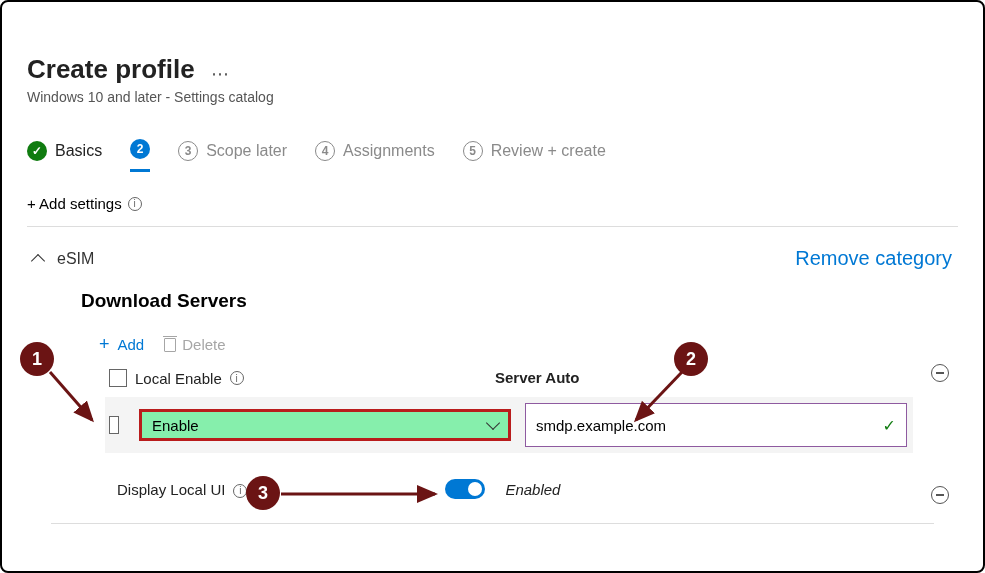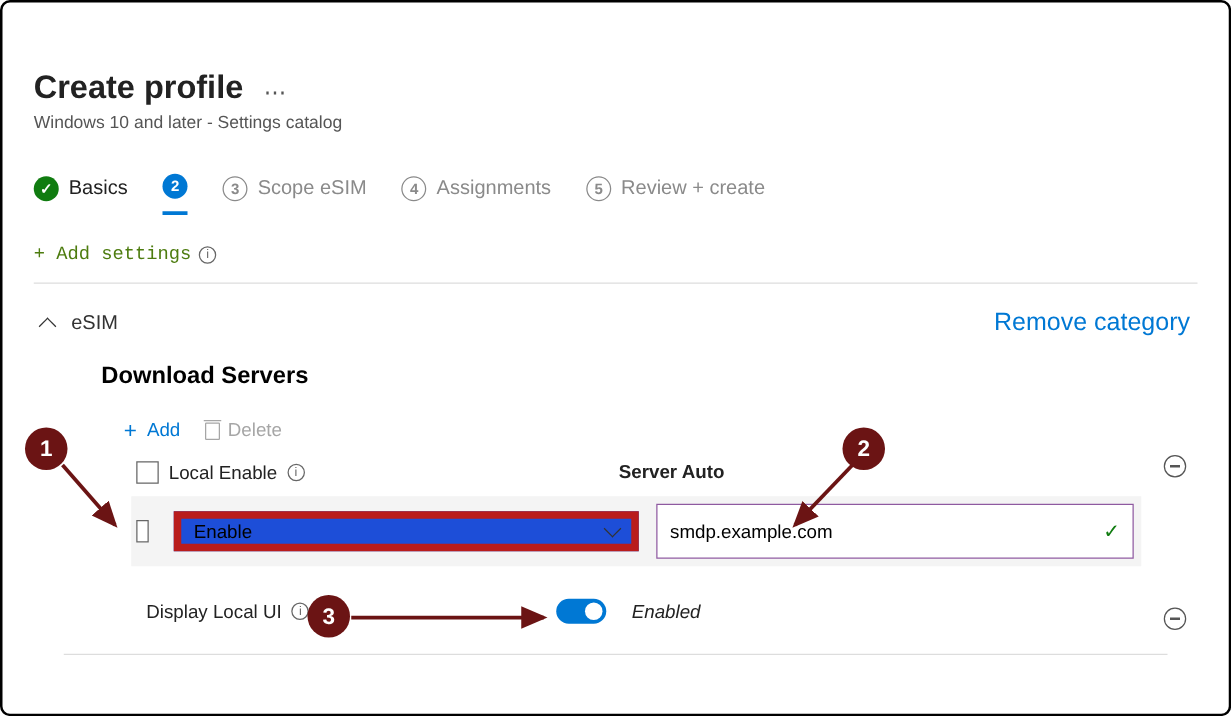--- a/index.html
+++ b/index.html
@@ -10,21 +10,21 @@
     .subtitle { font-size: 14px; color: #555; margin-top: 4px; }
     .wizard { display: flex; gap: 28px; margin-top: 34px; align-items: center; border-bottom: 1px solid transparent; }
     .wiz-step { display: flex; align-items: center; gap: 8px; font-size: 16px; color: #8a8a8a; padding-bottom: 10px; cursor: pointer; }
     .wiz-badge { width: 20px; height: 20px; border-radius: 50%; display: flex; align-items: center; justify-content: center; font-size: 12px; font-weight: 600; }
     .wiz-done .wiz-badge { background: #107c10; color: #fff; }
     .wiz-done { color: #222; }
     .wiz-active { color: #0078d4; font-weight: 600; border-bottom: 3px solid #0078d4; }
     .wiz-active .wiz-badge { background: #0078d4; color: #fff; }
     .wiz-todo .wiz-badge { border: 1px solid #8a8a8a; color: #8a8a8a; background: #fff; }
     .add-settings-row { margin-top: 22px; display: flex; align-items: center; gap: 6px; }
-    .add-settings { color: #4d7c0f; font-size: 15px; cursor: pointer; font-family: Liberation Mono, monospace; }
+    .add-settings { color: #000000; font-size: 15px; cursor: pointer; }
     .info-icon { width: 14px; height: 14px; border: 1px solid #666; border-radius: 50%; display: inline-flex; align-items: center; justify-content: center; font-size: 10px; color: #666; }
     hr.divider { border: none; border-top: 1px solid #ddd; margin-top: 14px; }
     .category-header { display: flex; justify-content: space-between; align-items: center; margin-top: 20px; padding: 0 6px; }
     .cat-left { display: flex; align-items: center; gap: 14px; font-size: 16px; color: #333; }
     .chevron-up { display: inline-block; width: 10px; height: 10px; border-left: 1.5px solid #333; border-top: 1.5px solid #333; transform: rotate(45deg); margin-top: 4px; }
     .remove-link { color: #0078d4; font-size: 20px; cursor: pointer; }
     .section-title { font-size: 19px; font-weight: 700; margin: 20px 0 0 54px; color: #000000; }
     .toolbar { display: flex; gap: 20px; align-items: center; margin: 22px 0 0 72px; }
     .add-btn { display: flex; align-items: center; gap: 8px; color: #0078d4; font-size: 15px; cursor: pointer; }
     .plus-icon { font-size: 18px; font-weight: 300; color: #0078d4; }
@@ -34,26 +34,26 @@
     .minus-circle { width: 18px; height: 18px; border: 1.5px solid #555; border-radius: 50%; display: flex; align-items: center; justify-content: center; position: absolute; right: 34px; cursor: pointer; }
     .minus-circle::after { content: ''; width: 8px; height: 1.5px; background: #555; }
     .minus-circle.row1 { top: 362px; }
     .minus-circle.row2 { top: 484px; }
     .headers-row { display: flex; margin: 14px 0 0 82px; gap: 8px; }
     .col-left { width: 378px; display: flex; align-items: center; gap: 8px; }
     .col-right { width: 390px; }
     .checkbox { width: 18px; height: 18px; border: 1px solid #666; background: #fff; cursor: pointer; }
     .hdr-label { font-size: 15px; color: #222; }
     .data-row { display: flex; margin: 10px 0 0 78px; gap: 14px; align-items: center; background: #f4f4f4; padding: 6px 6px 6px 4px; width: 808px; }
-    .select-box { flex: 0 0 372px; height: 32px; border: 6px solid #b91c1c; background: #1d4ed8; display: flex; align-items: center; justify-content: space-between; padding: 0 10px; font-size: 15px; cursor: pointer; margin-left: 6px; }
+    .select-box { flex: 0 0 372px; height: 32px; border: 3px solid #b91c1c; background: #86efac; display: flex; align-items: center; justify-content: space-between; padding: 0 10px; font-size: 15px; cursor: pointer; margin-left: 6px; }
     .chev-down { width: 10px; height: 10px; border-right: 1.5px solid #333; border-bottom: 1.5px solid #333; transform: rotate(45deg); margin-bottom: 4px; }
     .text-input { flex: 0 0 382px; height: 44px; border: 1px solid #8e5aa0; background: #fff; display: flex; align-items: center; justify-content: space-between; padding: 0 10px; font-size: 15px; }
     .check-mark { color: #107c10; font-size: 16px; }
     .local-ui-row { display: flex; align-items: center; gap: 20px; margin: 26px 0 0 90px; }
-    .local-ui-label { font-size: 15px; color: #222; display: flex; align-items: center; gap: 8px; }
+    .local-ui-label { font-size: 15px; color: #222; display: flex; align-items: flex-end; gap: 8px; }
     .toggle { width: 40px; height: 20px; background: #0078d4; border-radius: 10px; position: relative; margin-left: 178px; cursor: pointer; }
     .toggle-thumb { width: 14px; height: 14px; background: #fff; border-radius: 50%; position: absolute; right: 3px; top: 3px; }
     .toggle-label { font-size: 15px; color: #222; font-style: italic; }
     hr.bottom { margin: 24px 24px 0 24px; border: none; border-top: 1px solid #ddd; }
     .callout { position: absolute; width: 34px; height: 34px; background: #6b1414; color: #fff; border-radius: 50%; display: flex; align-items: center; justify-content: center; font-size: 18px; font-weight: 600; z-index: 10; }
     .callout.c1 { left: 18px; top: 340px; }
     .callout.c2 { left: 672px; top: 340px; }
     .callout.c3 { left: 244px; top: 474px; }
     svg.arrow { position: absolute; z-index: 9; pointer-events: none; }
   </style>
@@ -70,21 +70,21 @@
   <div class="wizard">
     <div class="wiz-step wiz-done">
       <span class="wiz-badge">✓</span>
       <span>Basics</span>
     </div>
     <div class="wiz-step wiz-active">
       <span class="wiz-badge">2</span>
     </div>
     <div class="wiz-step wiz-todo">
       <span class="wiz-badge">3</span>
-      <span>Scope eSIM</span>
+      <span>Scope later</span>
     </div>
     <div class="wiz-step wiz-todo">
       <span class="wiz-badge">4</span>
       <span>Assignments</span>
     </div>
     <div class="wiz-step wiz-todo">
       <span class="wiz-badge">5</span>
       <span>Review + create</span>
     </div>
   </div>

